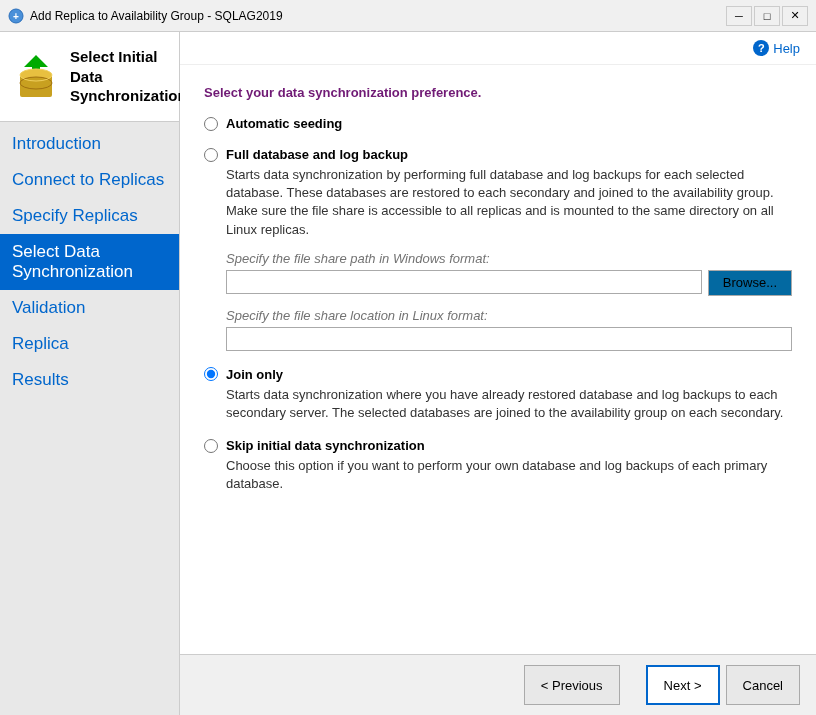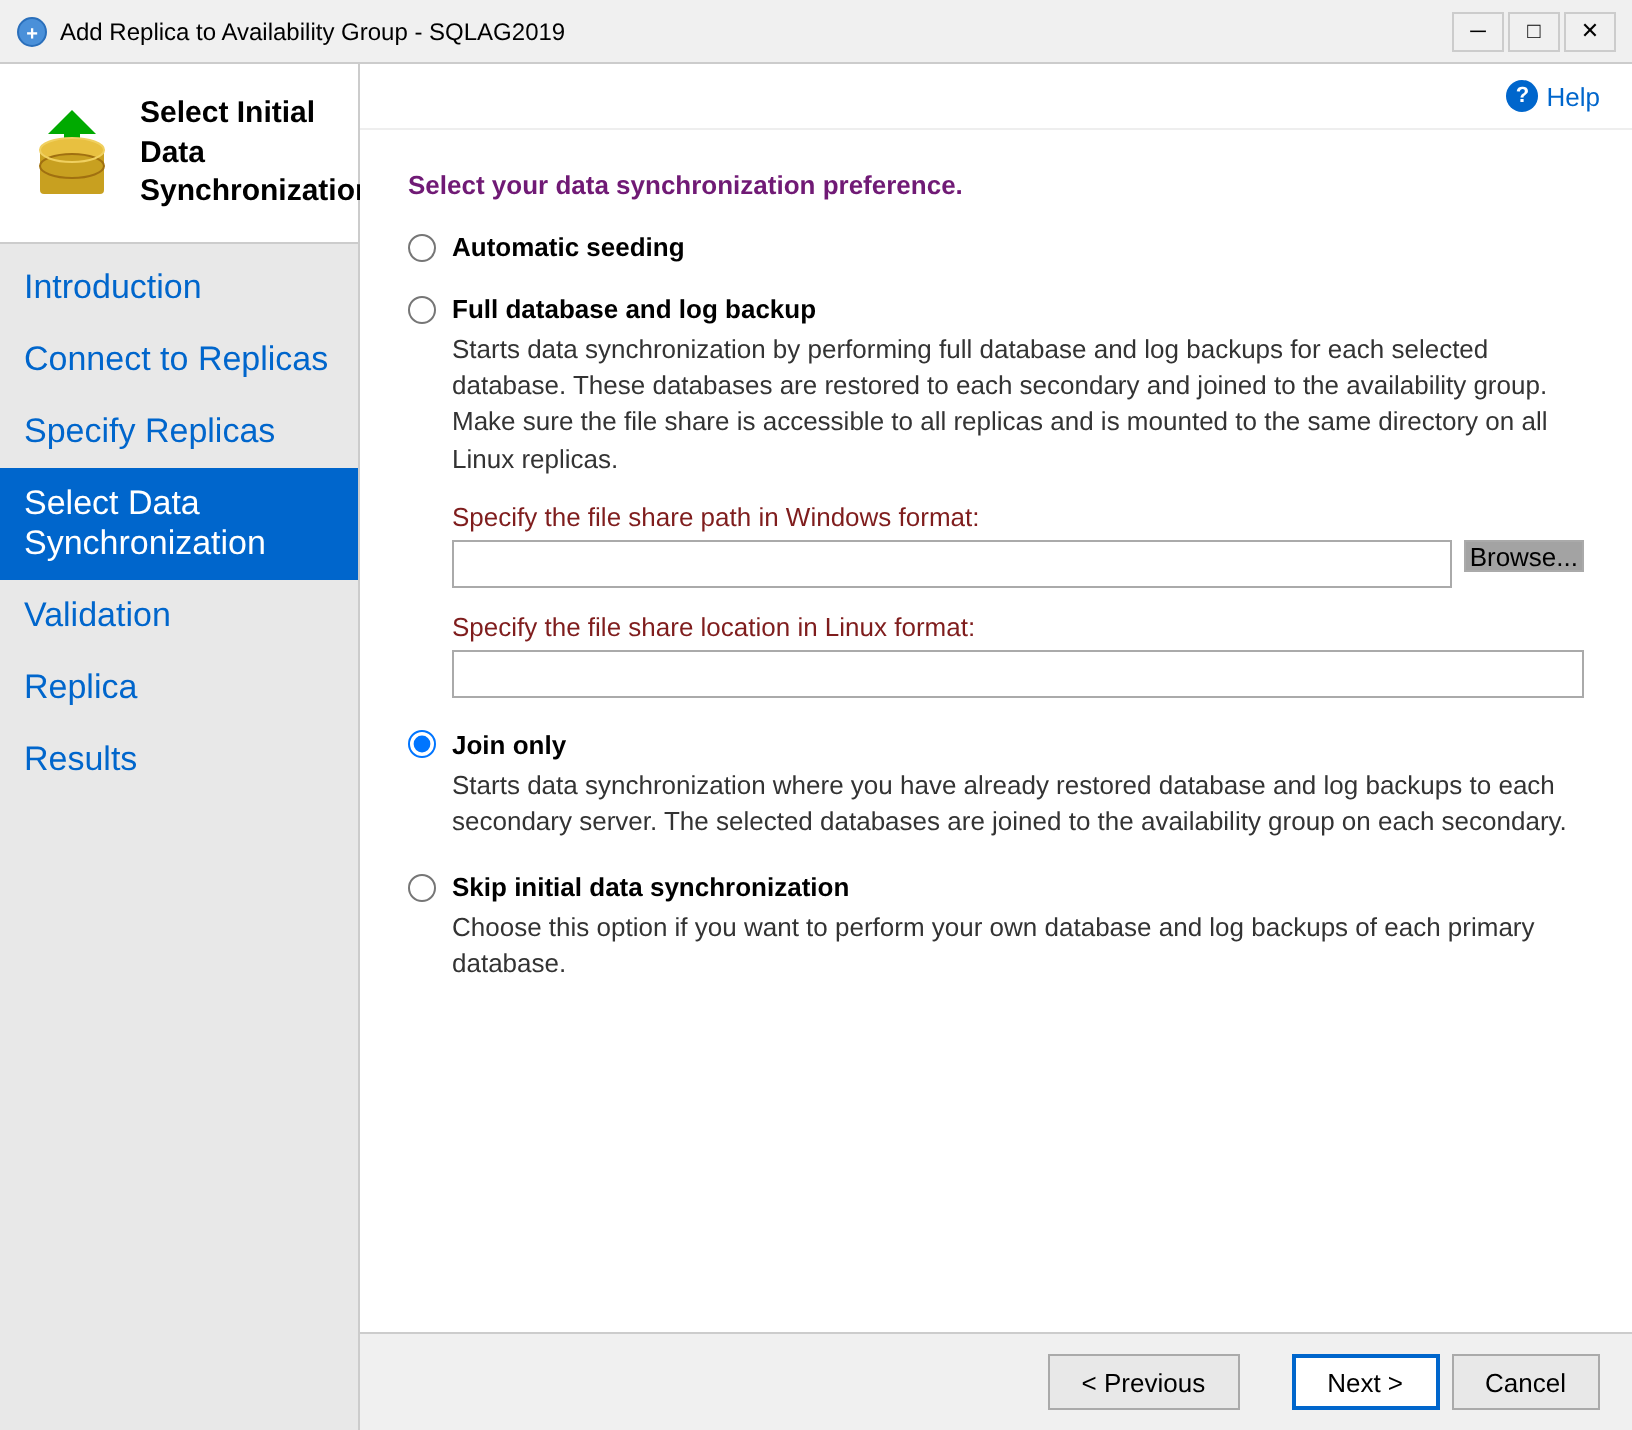--- a/index.html
+++ b/index.html
@@ -173,40 +173,41 @@
       line-height: 1.4;
     }
 
     .file-share-section {
       margin-left: 22px;
       margin-top: 12px;
     }
     .file-share-label {
       font-size: 13px;
       margin-bottom: 4px;
-      color: #7f1d1d;
+      color: #737373;
+      font-style: italic;
     }
     .file-share-row {
       display: flex;
       gap: 6px;
       margin-bottom: 12px;
     }
     .file-share-input {
       flex: 1;
       height: 24px;
       border: 1px solid #aaa;
       padding: 2px 4px;
       font-size: 13px;
       background: white;
     }
     .browse-button {
-      height: 16px;
-      padding: 0 2px;
-      font-size: 13px;
-      background: #a3a3a3;
+      height: 26px;
+      padding: 0 14px;
+      font-size: 13px;
+      background: #0369a1;
       border: 1px solid #aaa;
       cursor: pointer;
     }
 
     .linux-input {
       width: 100%;
       height: 24px;
       border: 1px solid #aaa;
       padding: 2px 4px;
       font-size: 13px;
@@ -217,21 +218,21 @@
     .footer {
       display: flex;
       justify-content: flex-end;
       padding: 10px 16px;
       gap: 6px;
       border-top: 1px solid #ccc;
       background: #f0f0f0;
       flex-shrink: 0;
     }
     .footer-btn {
-      height: 28px;
+      height: 40px;
       padding: 0 16px;
       font-size: 13px;
       background: #e8e8e8;
       border: 1px solid #aaa;
       cursor: pointer;
     }
     .footer-btn.primary {
       background: white;
       border: 2px solid #0066cc;
       margin-left: 20px;

